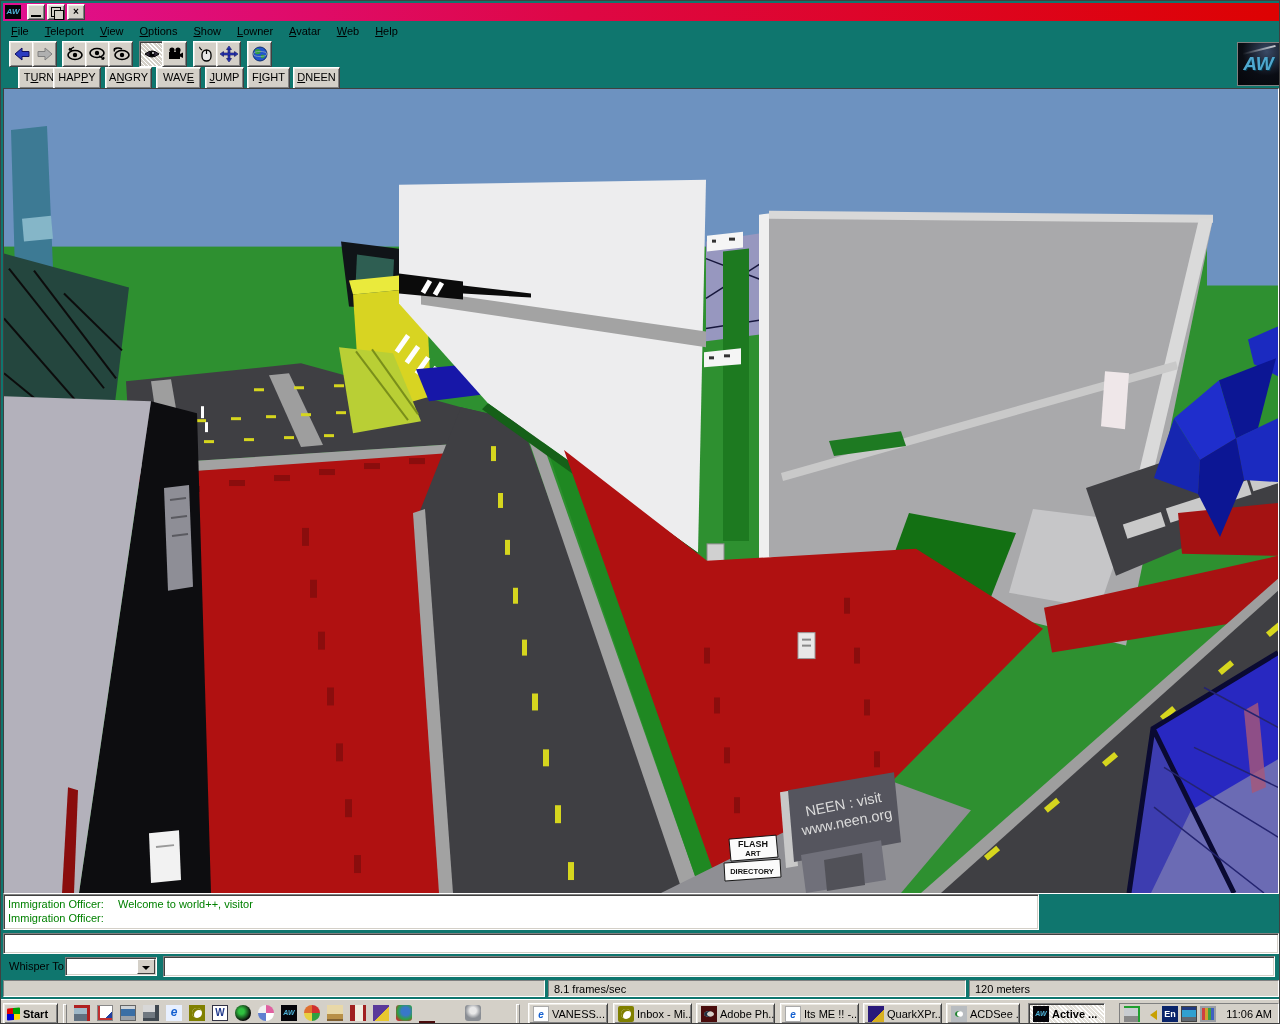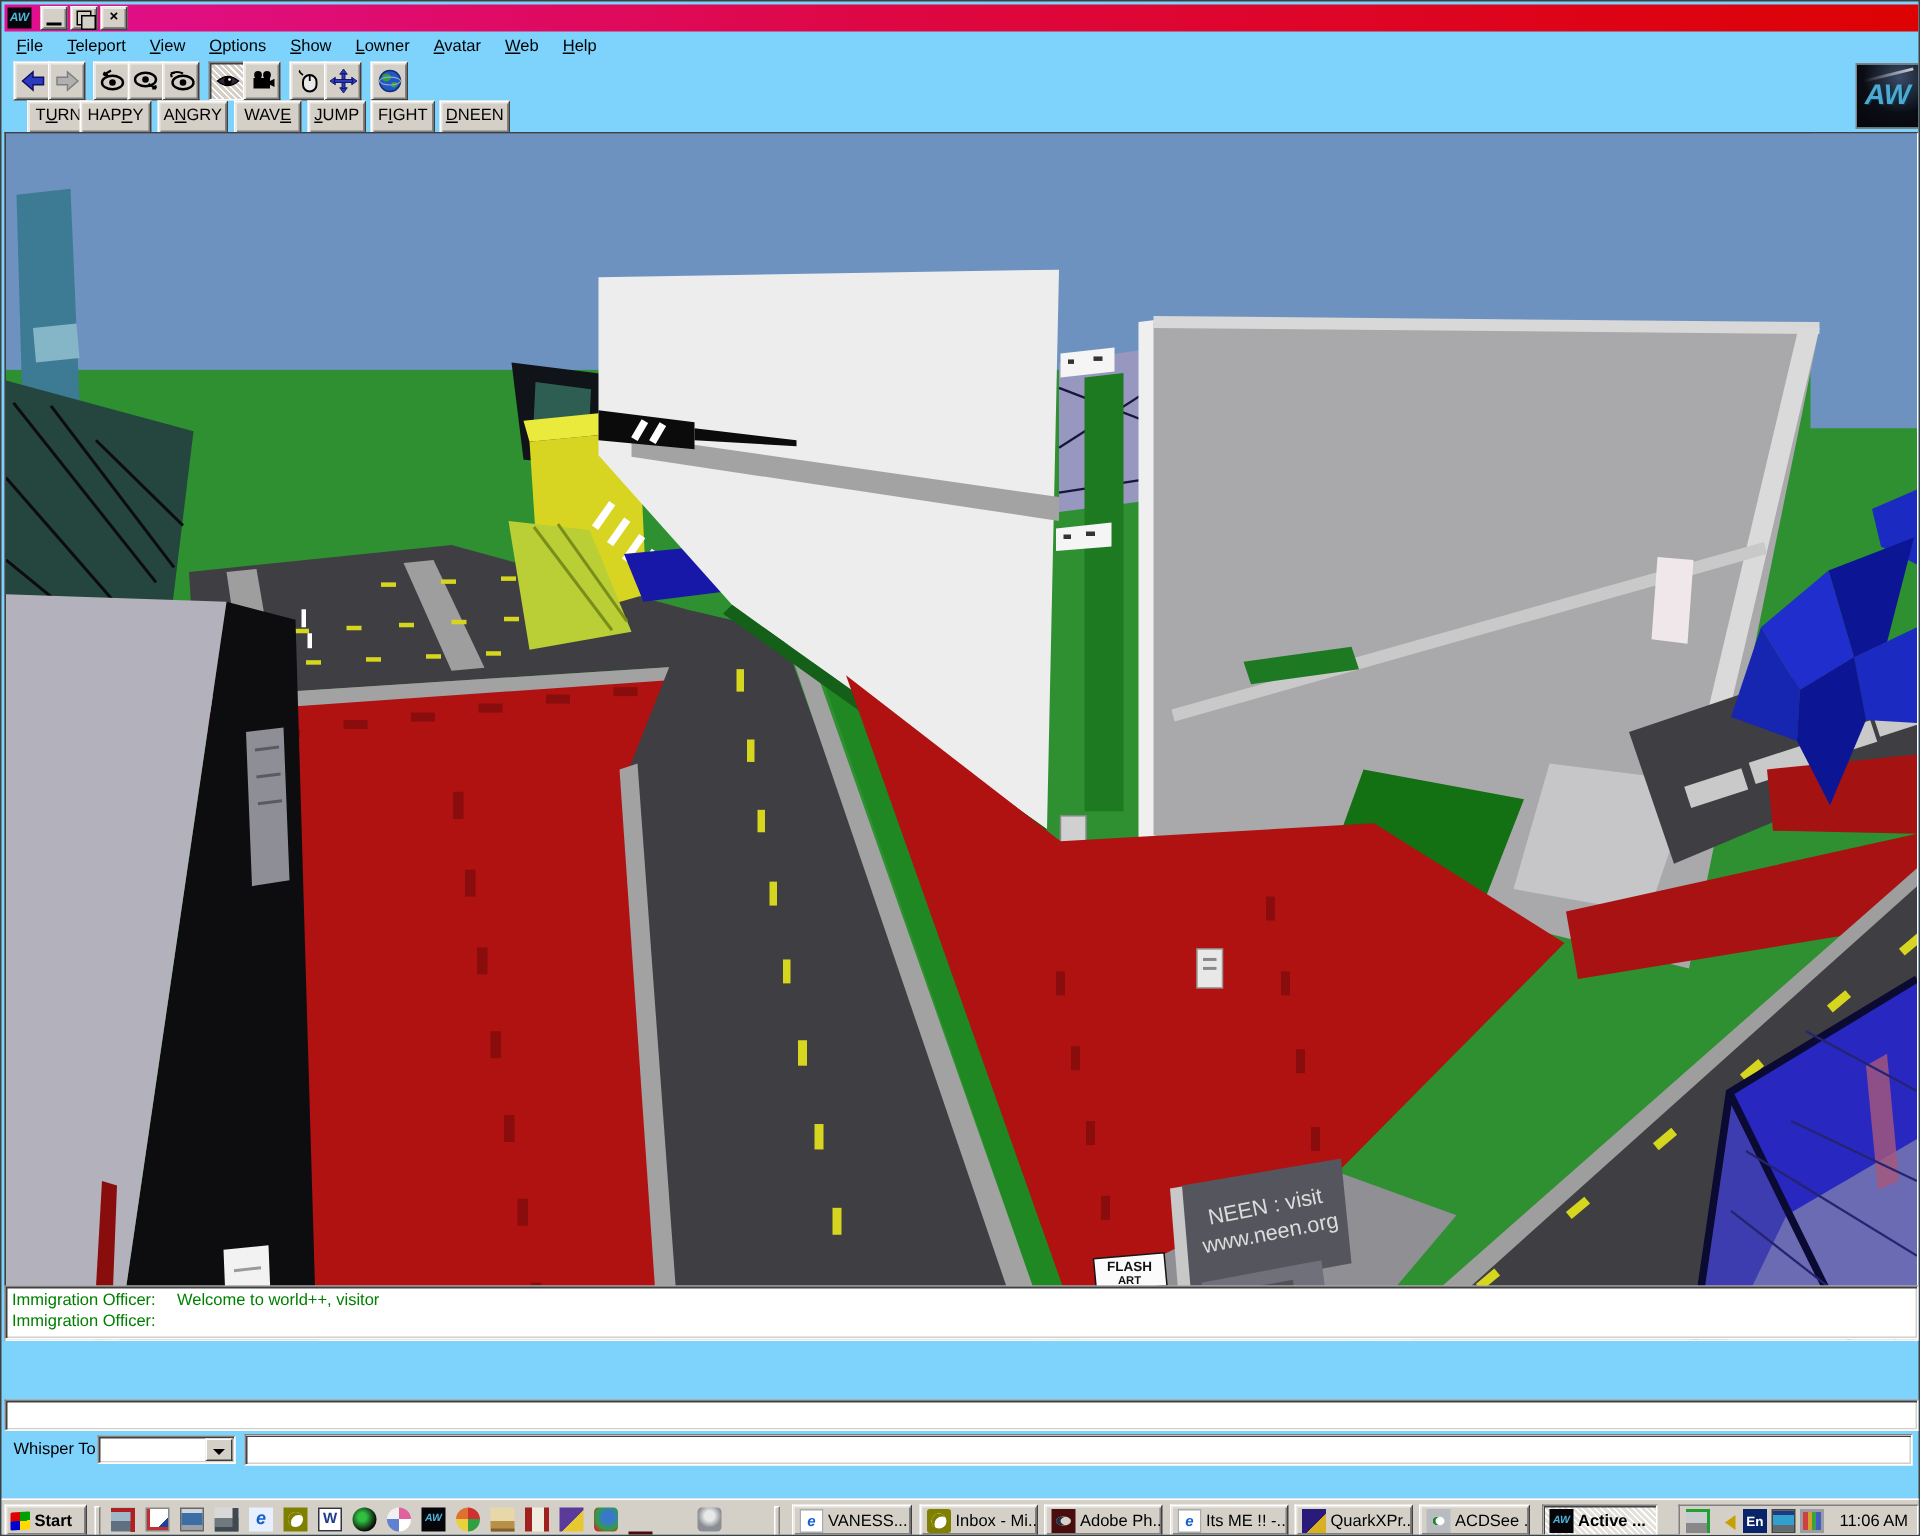--- a/index.html
+++ b/index.html
@@ -1,16 +1,16 @@
 <!DOCTYPE html>
 <html><head>
 <meta charset="utf-8">
 <style>
   html,body{margin:0;padding:0;background:#000;}
-  #app{position:relative;width:1280px;height:1024px;background:#7dd3fc;overflow:hidden;
+  #app{position:relative;width:1280px;height:1024px;background:#0f766e;overflow:hidden;
        font-family:"Liberation Sans",sans-serif;font-size:11px;color:#000;
        border:1px solid #404040;box-sizing:border-box;}
   
   .raised{background:#d4d0c8;border:1px solid;border-color:#ffffff #404040 #404040 #ffffff;
           box-shadow:inset 1px 1px 0 #ece9e2,inset -1px -1px 0 #808080;}
   .sunken{background:#fff;border:1px solid;border-color:#808080 #ffffff #ffffff #808080;
           box-shadow:inset 1px 1px 0 #404040,inset -1px -1px 0 #d4d0c8;}
   .panel-sunken{background:#d4d0c8;border:1px solid;border-color:#808080 #ffffff #ffffff #808080;}
   
   #titlebar{position:absolute;left:2px;top:2px;width:1276px;height:18px;
@@ -38,21 +38,21 @@
      color:#4fa8cf;font-weight:bold;font-style:italic;font-size:19px;display:flex;align-items:center;justify-content:center;
      border:1px solid #808080;box-sizing:border-box;text-shadow:1px 1px 0 #06364a;}
   #aw-logo:after{content:"";position:absolute;left:4px;top:6px;width:34px;height:2px;background:linear-gradient(90deg,rgba(255,255,255,0),rgba(255,255,255,.75));transform:rotate(-14deg);}
   
   .gest-btn{position:absolute;top:66px;height:20px;text-align:center;line-height:18px;font-size:11px;}
   
   #viewport{position:absolute;left:2px;top:87px;width:1276px;height:806px;
      border:1px solid;border-color:#404040 #fff #fff #404040;box-sizing:border-box;background:#6d92c0;}
   #viewport svg{display:block;width:100%;height:100%;}
   
-  #chatlog{position:absolute;left:2px;top:856px;width:1276px;height:36px;box-sizing:border-box;padding:2px 4px;overflow:hidden;}
+  #chatlog{position:absolute;left:2px;top:893px;width:1036px;height:36px;box-sizing:border-box;padding:2px 4px;overflow:hidden;}
   .chat-row{display:flex;line-height:14px;color:#008000;white-space:nowrap;}
   .chat-sender{width:110px;flex:none;}
   #chatbox2{position:absolute;left:2px;top:932px;width:1276px;height:21px;box-sizing:border-box;}
   
   #whisper-row{position:absolute;left:2px;top:954px;width:1276px;height:23px;}
   #whisper-label{position:absolute;left:6px;top:5px;}
   #whisper-combo{position:absolute;left:62px;top:2px;width:92px;height:19px;box-sizing:border-box;}
   #whisper-combo .dd{position:absolute;right:1px;top:1px;bottom:1px;width:16px;background:#d4d0c8;
      border:1px solid;border-color:#fff #404040 #404040 #fff;}
   #whisper-combo .dd:after{content:"";position:absolute;left:4px;top:6px;border:4px solid transparent;border-top:4px solid #000;}
@@ -489,20 +489,25 @@
   <div id="chatbox2" class="sunken"></div>
 
   <div id="whisper-row">
     <span id="whisper-label">Whisper To</span>
     <div id="whisper-combo" class="sunken">
       <span class="dd"></span>
     </div>
     <input id="whisper-input" class="sunken" value="" style="">
   </div>
 
+  <div id="statusbar">
+    <div class="status-pane panel-sunken" style="left:2px;width:542px"></div>
+    <div class="status-pane panel-sunken" style="left:547px;width:418px">8.1 frames/sec</div>
+    <div class="status-pane panel-sunken" style="left:968px;width:310px">120 meters</div>
+  </div>
 
   <div id="taskbar">
     <div id="start-btn" class="raised">
       <span id="start-flag"></span>
       <span>Start</span>
     </div>
     <div class="tb-divider" style="left:62px"></div>
 
     <div class="ql ql-1" style="left:73px"></div>
     <div class="ql ql-2" style="left:96px"></div>

